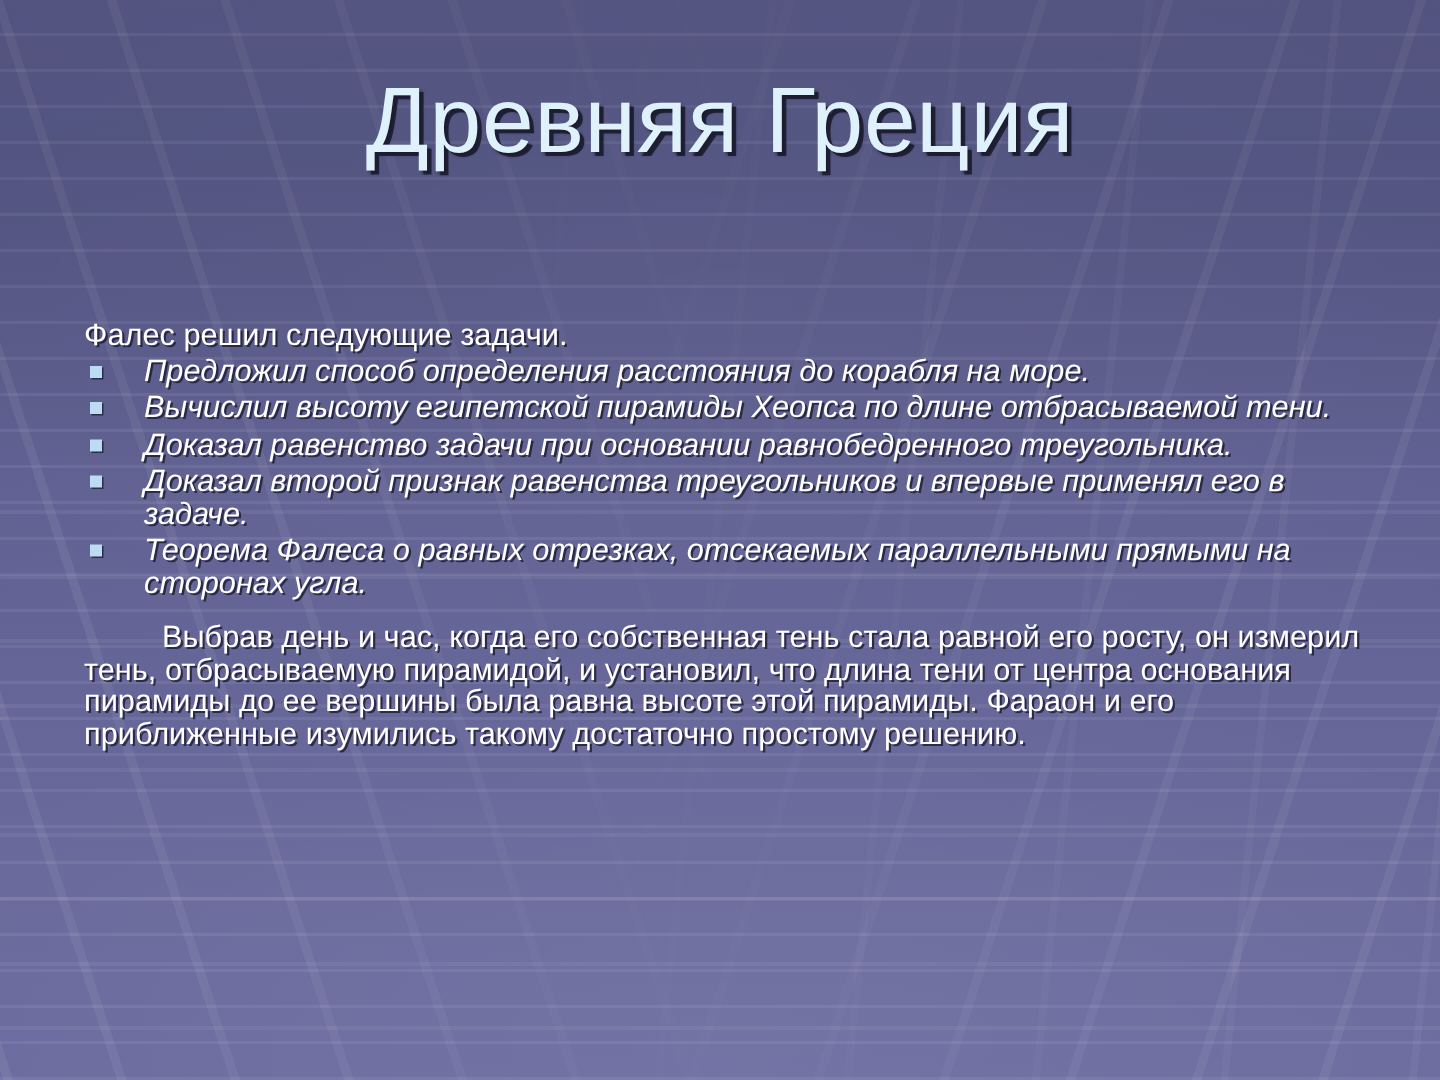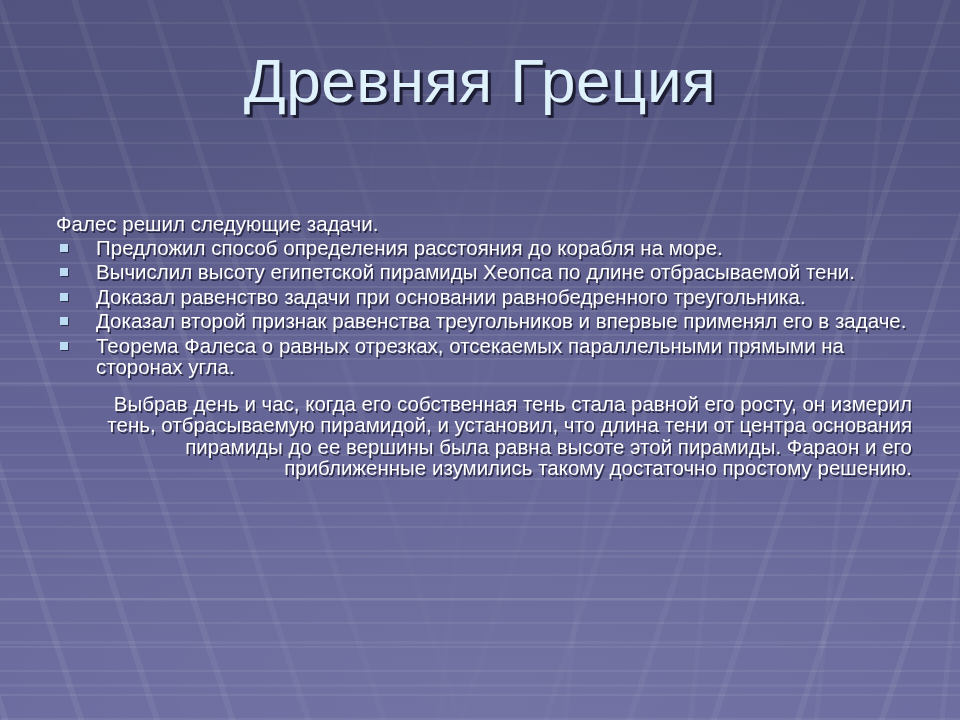--- a/index.html
+++ b/index.html
@@ -156,36 +156,37 @@
   ul.bullets {
     list-style: none;
     margin: 0;
     padding: 0;
   }
   ul.bullets li {
     position: relative;
     padding-left: 40px;
     margin: 0 0 3px 0;
     text-shadow: 1.5px 1.5px 0 rgba(28,28,52,0.8);
+    font-style: italic;
   }
   ul.bullets li .sq {
     position: absolute;
     left: 4px;
     top: 7px;
     width: 8px;
     height: 8px;
     background: #bcdcf4;
     box-shadow: 1px 1px 0 rgba(28,28,52,0.75);
   }
   .para {
     margin: 5px 0 0 0;
     text-indent: 52px;
     text-shadow: 1.5px 1.5px 0 rgba(28,28,52,0.8);
   }
-  .para.tight { margin-top: 9px; text-align: right; }
+  .para.tight { margin-top: 9px; }
   .spacer-sm { height: 3px; }
 </style>
 </head>
 <body>
 
 <div id="slide">
 
   <div class="bg-base"></div>
   <div class="bg-sheen"></div>
   <div class="bg-hlines"></div>

